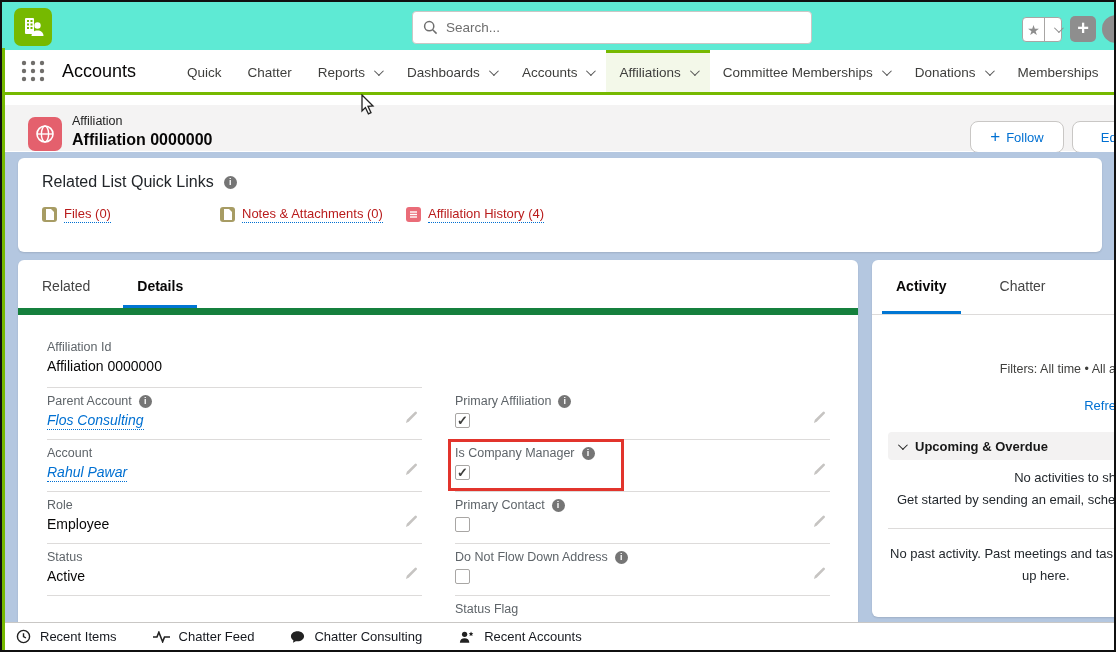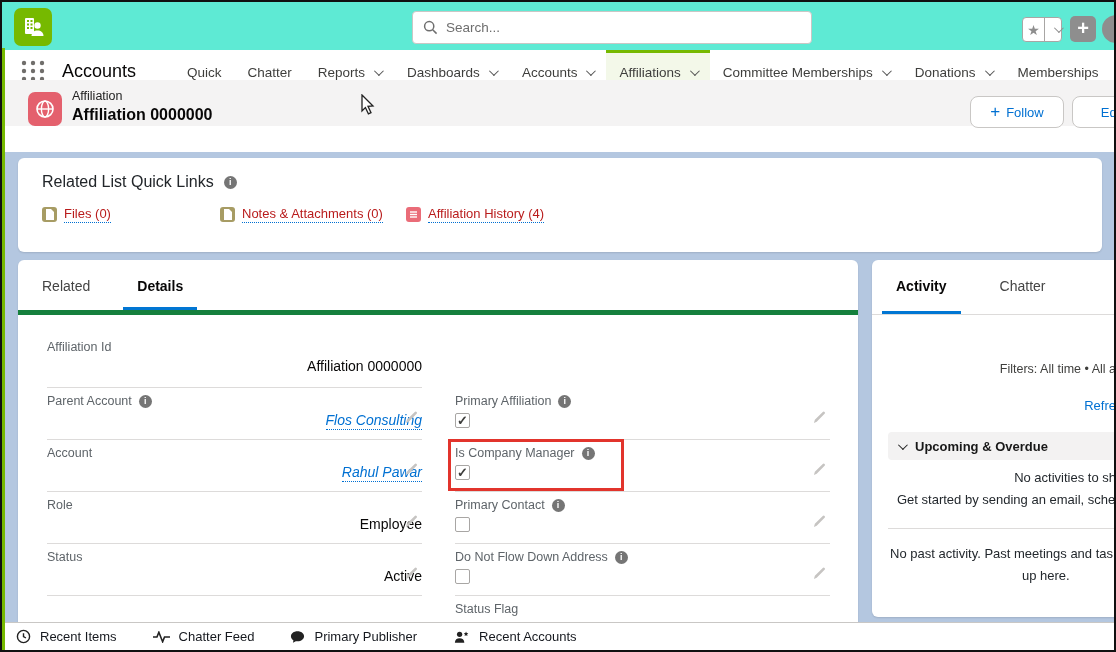--- a/index.html
+++ b/index.html
@@ -32,21 +32,21 @@
   .waffle { align-self: center; margin-left: 18px; cursor: pointer; }
   .app-name { align-self: center; margin-left: 16px; font-size: 18px; color: #080707; width: 106px; }
   .tabs { display: flex; margin-left: 6px; }
   .tab { padding: 0 13px; font-size: 13.5px; color: #3E3E3C; line-height: 40px;
          border-top: 3px solid transparent; white-space: nowrap; cursor: pointer; display: flex; align-items: center; }
   .tab.selected { background: #F3F8E9; border-top: 3px solid #76B900; }
   .chev { display: inline-block; width: 7px; height: 7px; border-right: 1.4px solid #555;
           border-bottom: 1.4px solid #555; transform: rotate(45deg) translateY(-2px); margin-left: 9px; }
 
   
-  .record-header { position: absolute; left: 0; top: 78px; right: 0; height: 46px; background: #F4F3F3; }
+  .record-header { position: absolute; left: 0; top: 103px; right: 0; height: 46px; background: #F4F3F3; }
   .entity-icon { position: absolute; left: 26px; top: 12px; width: 34px; height: 34px; border-radius: 7px;
                  background: #E4606D; display: flex; align-items: center; justify-content: center; }
   .rec-meta { position: absolute; left: 70px; top: 9px; }
   .rec-entity { font-size: 12.5px; color: #222; }
   .rec-title { font-size: 16px; font-weight: bold; color: #080707; margin-top: 3px; }
   .btn { position: absolute; top: 16px; height: 32px; background: #fff; border: 1px solid #C9C7C5;
          border-radius: 8px; color: #0070D2; font-size: 13px; display: flex; align-items: center; justify-content: center; gap: 6px; cursor: pointer; }
   .btn-follow { left: 968px; width: 94px; }
   .btn-edit { left: 1070px; width: 80px; }
   .plus-blue::before { content: "+"; font-size: 17px; color: #0070D2; }
@@ -61,25 +61,25 @@
   .quick-title { position: absolute; left: 24px; top: 15px; font-size: 16px; color: #22262A;
                  display: flex; align-items: center; gap: 10px; }
   .quick-link { position: absolute; top: 48px; display: flex; align-items: center; gap: 7px; cursor: pointer; }
   .quick-link .lbl { font-size: 13px; color: #b91c1c; border-bottom: 1px dotted #0070D2; padding-bottom: 1px; }
   .doc-badge { width: 15px; height: 15px; border-radius: 3px; display: flex; align-items: center; justify-content: center; }
   .doc-tan { background: #A79C64; }
   .doc-red { background: #EA6C78; }
 
   
   .details-card { left: 16px; top: 258px; width: 840px; height: 366px; border-radius: 6px 6px 0 0; overflow: hidden; }
-  .d-tabstrip { height: 55px; border-bottom: 5px solid #15803d; display: flex; padding-left: 10px; gap: 19px; }
+  .d-tabstrip { height: 55px; border-bottom: 7px solid #15803d; display: flex; padding-left: 10px; gap: 19px; }
   .d-tab { padding: 0 14px; line-height: 52px; font-size: 14px; color: #444; cursor: pointer; }
   .d-tab.active { font-weight: bold; color: #080707; border-bottom: 3px solid #0176D3; line-height: 52px; }
   .fcol { position: absolute; top: 74px; width: 375px; }
-  .fcol-left { left: 29px; text-align: right; }
+  .fcol-left { left: 29px; }
   .fcol-right { left: 437px; }
   .field { position: relative; height: 52px; border-bottom: 1px solid #DDDBDA; }
   .field.tall { height: 54px; }
   .field.nb { border-bottom: none; }
   .f-label { padding-top: 6px; font-size: 12.5px; color: #5E6469; display: flex; align-items: center; gap: 7px; }
   .f-value { margin-top: 4px; font-size: 14px; color: #080707; }
   .f-link { color: #0070D2; border-bottom: 1px dotted #0070D2; display: inline-block; padding-bottom: 1px; cursor: pointer; font-style: italic; }
   .pencil { position: absolute; right: 4px; top: 22px; }
   .cbox { width: 15px; height: 15px; border: 1px solid #A8A6A4; border-radius: 2px; margin-top: 5px;
           background: #fff; position: relative; }
@@ -395,21 +395,21 @@
     <div class="util-item">
       <svg width="17" height="12" viewBox="0 0 18 12">
         <path d="M0 6h4.2L6.2 1l4 10 2-5H18" fill="none" stroke="#222" stroke-width="1.7"></path>
       </svg>
       <span>Chatter Feed</span>
     </div>
     <div class="util-item">
       <svg width="15" height="14" viewBox="0 0 16 14">
         <path d="M8 .8C4 .8 1 3.2 1 6.2c0 1.8 1 3.4 2.7 4.4l-.6 2.4 3.1-1.6c.6.1 1.2.2 1.8.2 4 0 7-2.4 7-5.4S12 .8 8 .8z" fill="#222"></path>
       </svg>
-      <span>Primary Publisher</span>
+      <span>Chatter Consulting</span>
     </div>
     <div class="util-item">
       <svg width="17" height="14" viewBox="0 0 18 14">
         <circle cx="7" cy="4.2" r="2.8" fill="#222"></circle>
         <path d="M2 13c0-3.1 2.2-4.7 5-4.7s5 1.6 5 4.7z" fill="#222"></path>
         <path d="M13.8 1.2l.7 1.6 1.7.2-1.2 1.2.3 1.7-1.5-.8-1.5.8.3-1.7-1.2-1.2 1.7-.2z" fill="#222"></path>
       </svg>
       <span>Recent Accounts</span>
     </div>
   </div>

